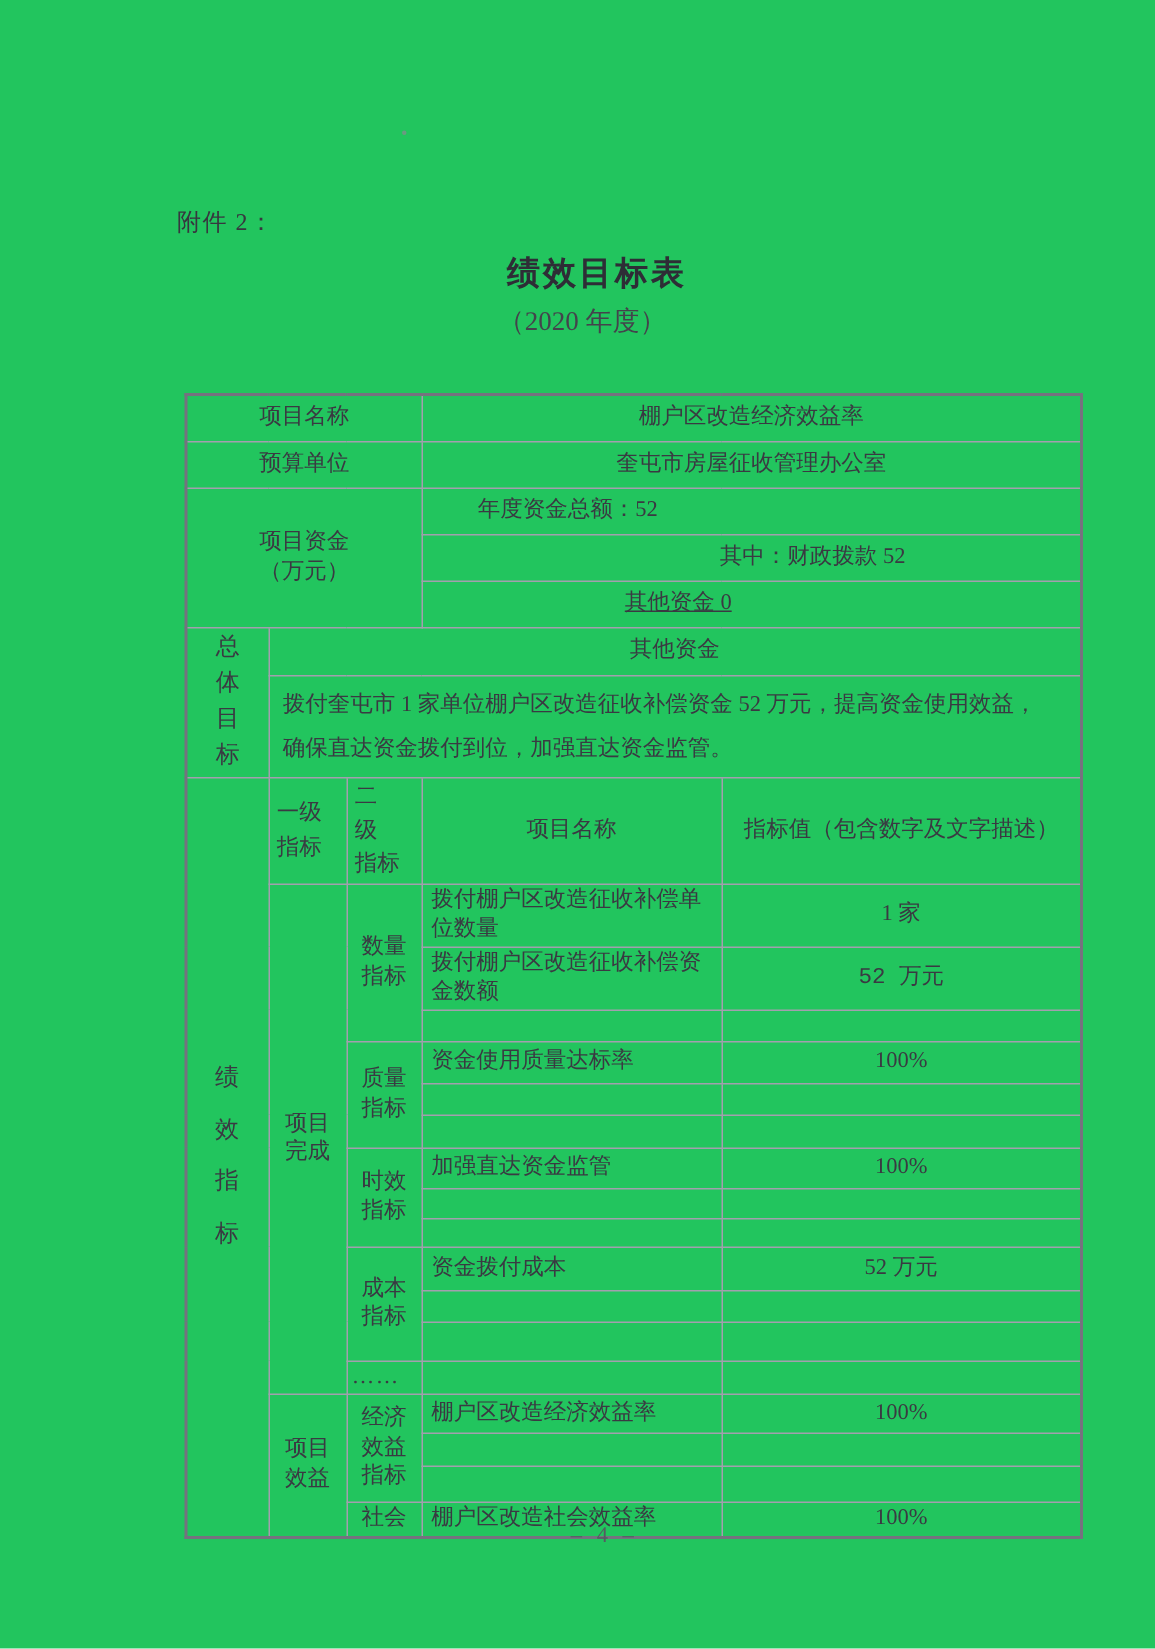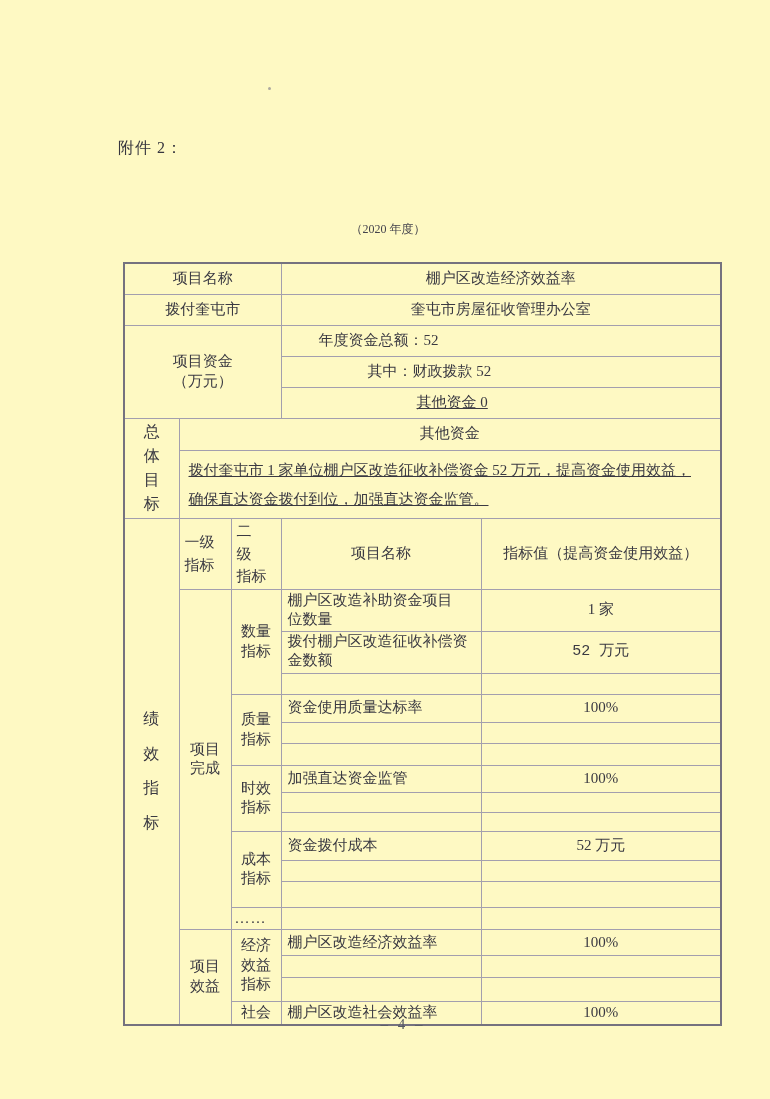--- a/index.html
+++ b/index.html
@@ -3,42 +3,42 @@
 <meta charset="utf-8">
 <style>
   * { margin: 0; padding: 0; box-sizing: border-box; }
   html, body { background: #ffffff; }
   body {
     width: 770px; height: 1099px;
     position: relative;
     font-family: "Liberation Serif", "DejaVu Serif", serif;
     color: #37363f;
   }
-  .page { position: absolute; inset: 0; background: #fef9c3; }
+  .page { position: absolute; inset: 0; background: #22c55e; }
 
   .artifact-dot {
     position: absolute; left: 268px; top: 87px;
     width: 3px; height: 3px; border-radius: 50%;
     background: #8a8890; opacity: .7;
   }
 
   .attachment {
     position: absolute; left: 118px; top: 138px;
     font-size: 16px; letter-spacing: 1px;
   }
   .title {
     position: absolute; left: 398px; top: 167px;
     transform: translateX(-50%);
     font-size: 22px; font-weight: bold; letter-spacing: 2px;
     color: #2e2d36;
   }
   .subtitle {
-    position: absolute; left: 388px; top: 221px;
+    position: absolute; left: 388px; top: 202px;
     transform: translateX(-50%);
-    font-size: 12px; color: #44434c;
+    font-size: 18px; color: #44434c;
   }
 
   table.perf {
     position: absolute; left: 123px; top: 262px;
     width: 597px;
     border-collapse: collapse; table-layout: fixed;
     border: 2px solid #75727f;
     padding-left: 43px;
   }
   col.c0 { width: 55px; }
@@ -57,25 +57,25 @@
     overflow: hidden;
   }
   
   tr.lt td { border-top-color: #b9c6c4; }
 
   .c   { text-align: center; }
   .pre { white-space: pre-line; }
   .n   { text-align: left; padding-left: 6px; }
   .el  { text-align: left; padding-left: 3px; letter-spacing: 1px; }
   .hdr { vertical-align: middle; padding-left: 5px; line-height: 1.5; }
-  .goal { text-align: left; padding: 5px 8px 4px 9px; line-height: 1.95; vertical-align: top; text-decoration: underline; }
+  .goal { text-align: left; padding: 5px 8px 4px 9px; line-height: 1.95; vertical-align: top; }
   .vt1 { line-height: 1.5; font-size: 16px; }
   .vt2 { line-height: 2.15; font-size: 16px; letter-spacing: 1px; }
   .ind0 { padding-left: 37px; }
-  .ind1 { padding-left: 86px; }
+  .ind1 { padding-left: 86px; text-align: center; }
   .ind2 { padding-left: 135px; text-decoration: underline; }
 
   tr.h31 { height: 31px; } tr.h32 { height: 32px; } tr.h59 { height: 59px; }
   tr.h45 { height: 45px; } tr.h40 { height: 40px; } tr.h42 { height: 42px; font-family: Liberation Mono, monospace; } tr.h29 { height: 29px; } tr.h28 { height: 28px; }
   tr.h27 { height: 27px; } tr.h26 { height: 26px; } tr.h24 { height: 24px; }
   tr.h23 { height: 23px; margin-top: 27px; } tr.h22 { height: 22px; } tr.h21 { height: 21px; }
   tr.h20 { height: 20px; } tr.h19 { height: 19px; }
 
   .pageno {
     position: absolute; left: 403px; top: 1016px;
@@ -84,38 +84,39 @@
   }
 </style>
 </head>
 <body>
 
 <div class="page">
 
   <div class="artifact-dot"></div>
 
   <div class="attachment">附件 2：</div>
+  <div class="title">绩效目标表</div>
   <div class="subtitle">（2020 年度）</div>
 
   <table class="perf">
     <colgroup>
       <col class="c0">
         <col class="c1">
         <col class="c2">
         <col class="c3">
         <col class="c4">
     </colgroup>
     <tbody>
 
       <tr class="h31">
         <td colspan="3" class="c">项目名称</td>
         <td colspan="2" class="c">棚户区改造经济效益率</td>
       </tr>
       <tr class="h31">
-        <td colspan="3" class="c">拨付奎屯市</td>
+        <td colspan="3" class="c">预算单位</td>
         <td colspan="2" class="c">奎屯市房屋征收管理办公室</td>
       </tr>
       <tr class="h31">
         <td colspan="3" rowspan="3" class="c pre">项目资金
 （万元）</td>
         <td colspan="2" class="ind0">年度资金总额：52</td>
       </tr>
       <tr class="h31">
         <td colspan="2" class="ind1">其中：财政拨款 52</td>
       </tr>
@@ -138,29 +139,29 @@
       <tr class="h45">
         <td rowspan="18" class="c pre vt2">绩
 效
 指
 标</td>
         <td class="pre hdr">一级
 指标</td>
         <td class="pre hdr">二　级
 指标</td>
         <td class="c">项目名称</td>
-        <td class="c">指标值（提高资金使用效益）</td>
+        <td class="c">指标值（包含数字及文字描述）</td>
       </tr>
 
       <tr class="h40">
         <td rowspan="13" class="c pre">项目
 完成</td>
         <td rowspan="3" class="c pre">数量
 指标</td>
-        <td class="n pre">棚户区改造补助资金项目
+        <td class="n pre">拨付棚户区改造征收补偿单
 位数量</td>
         <td class="c">1 家</td>
       </tr>
       <tr class="h42">
         <td class="n pre">拨付棚户区改造征收补偿资
 金数额</td>
         <td class="c">52 万元</td>
       </tr>
       <tr class="h21 lt">
         <td class="n"></td>

